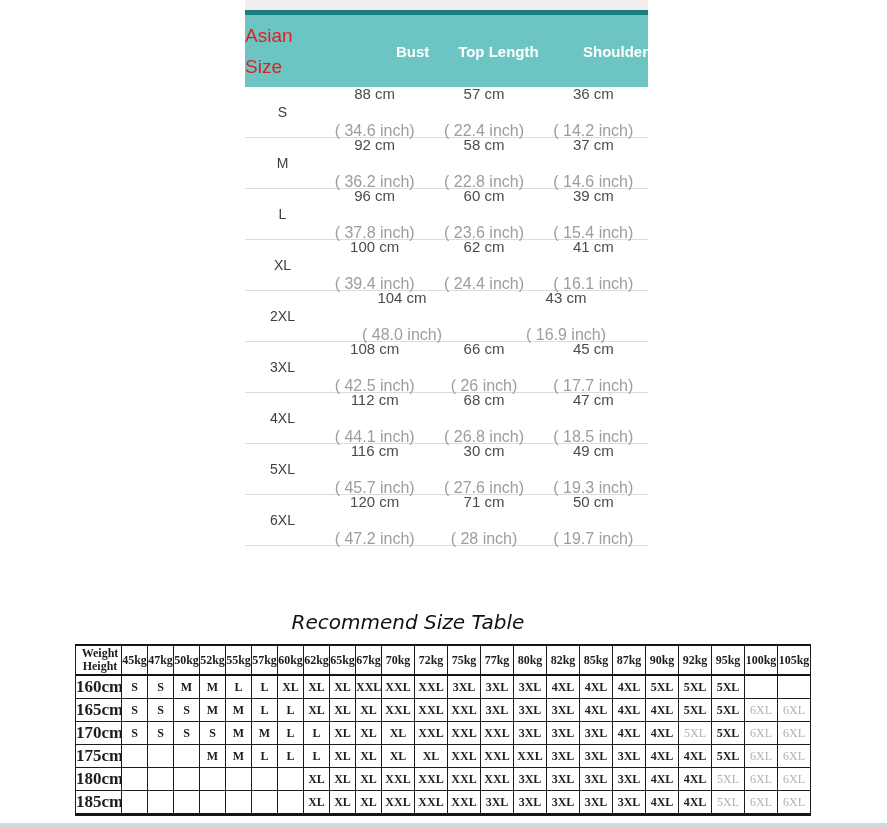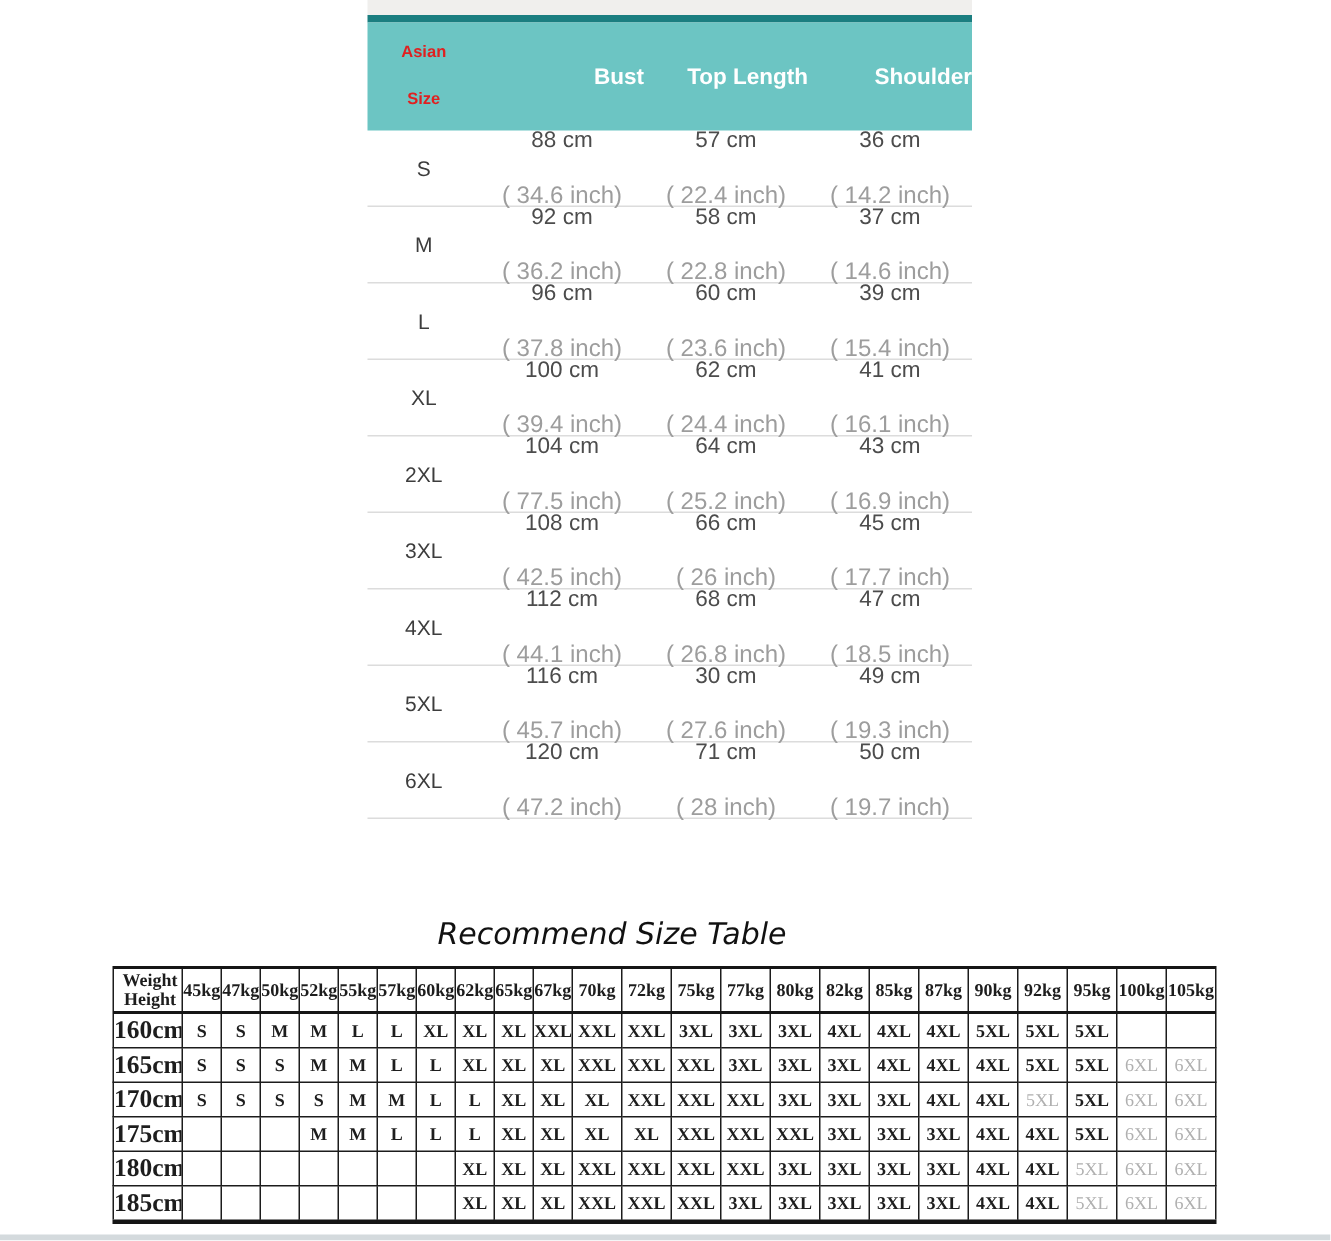--- a/index.html
+++ b/index.html
@@ -11,22 +11,22 @@
   }
   
   .asian-chart { margin-left: 245px; width: 403px; }
   .top-strip { height: 10px; background: var(--top-strip, #f0efed); }
   .accent-bar { height: 5px; background: var(--accent, #1b7e80); }
   .chart-header {
     background: var(--header-bg, #6cc5c3);
     height: 72px; display: flex; align-items: center;
   }
   .corner-cell {
-    flex: 0 0 75px; text-align: center;
-    color: var(--corner-red, #e02020); font-weight: bold; font-size: 11px;
+    flex: 0 0 75px; text-align: left;
+    color: var(--corner-red, #e02020); font-weight: normal; font-size: 19px;
     line-height: 31px;
   }
   .colhead {
     flex: 1; text-align: right;
     color: var(--header-text, #ffffff); font-weight: bold; font-size: 15px;
   }
   .chart-row {
     display: flex; height: 51px; align-items: center;
     border-bottom: 1px solid #dcdcdc;
   }
@@ -139,25 +139,21 @@
           </div>
           <div class="meas-cell">
             <div class="cm-line">41 cm</div>
             <div class="inch-line">( 16.1 inch)</div>
           </div>
         </div>
         <div class="chart-row">
           <div class="size-label">2XL</div>
           <div class="meas-cell">
             <div class="cm-line">104 cm</div>
-            <div class="inch-line">( 77.5 inch)</div>
-          </div>
-          <div class="meas-cell">
-            <div class="cm-line">64 cm</div>
-            <div class="inch-line">( 25.2 inch)</div>
+            <div class="inch-line">( 48.0 inch)</div>
           </div>
           <div class="meas-cell">
             <div class="cm-line">43 cm</div>
             <div class="inch-line">( 16.9 inch)</div>
           </div>
         </div>
         <div class="chart-row">
           <div class="size-label">3XL</div>
           <div class="meas-cell">
             <div class="cm-line">108 cm</div>

